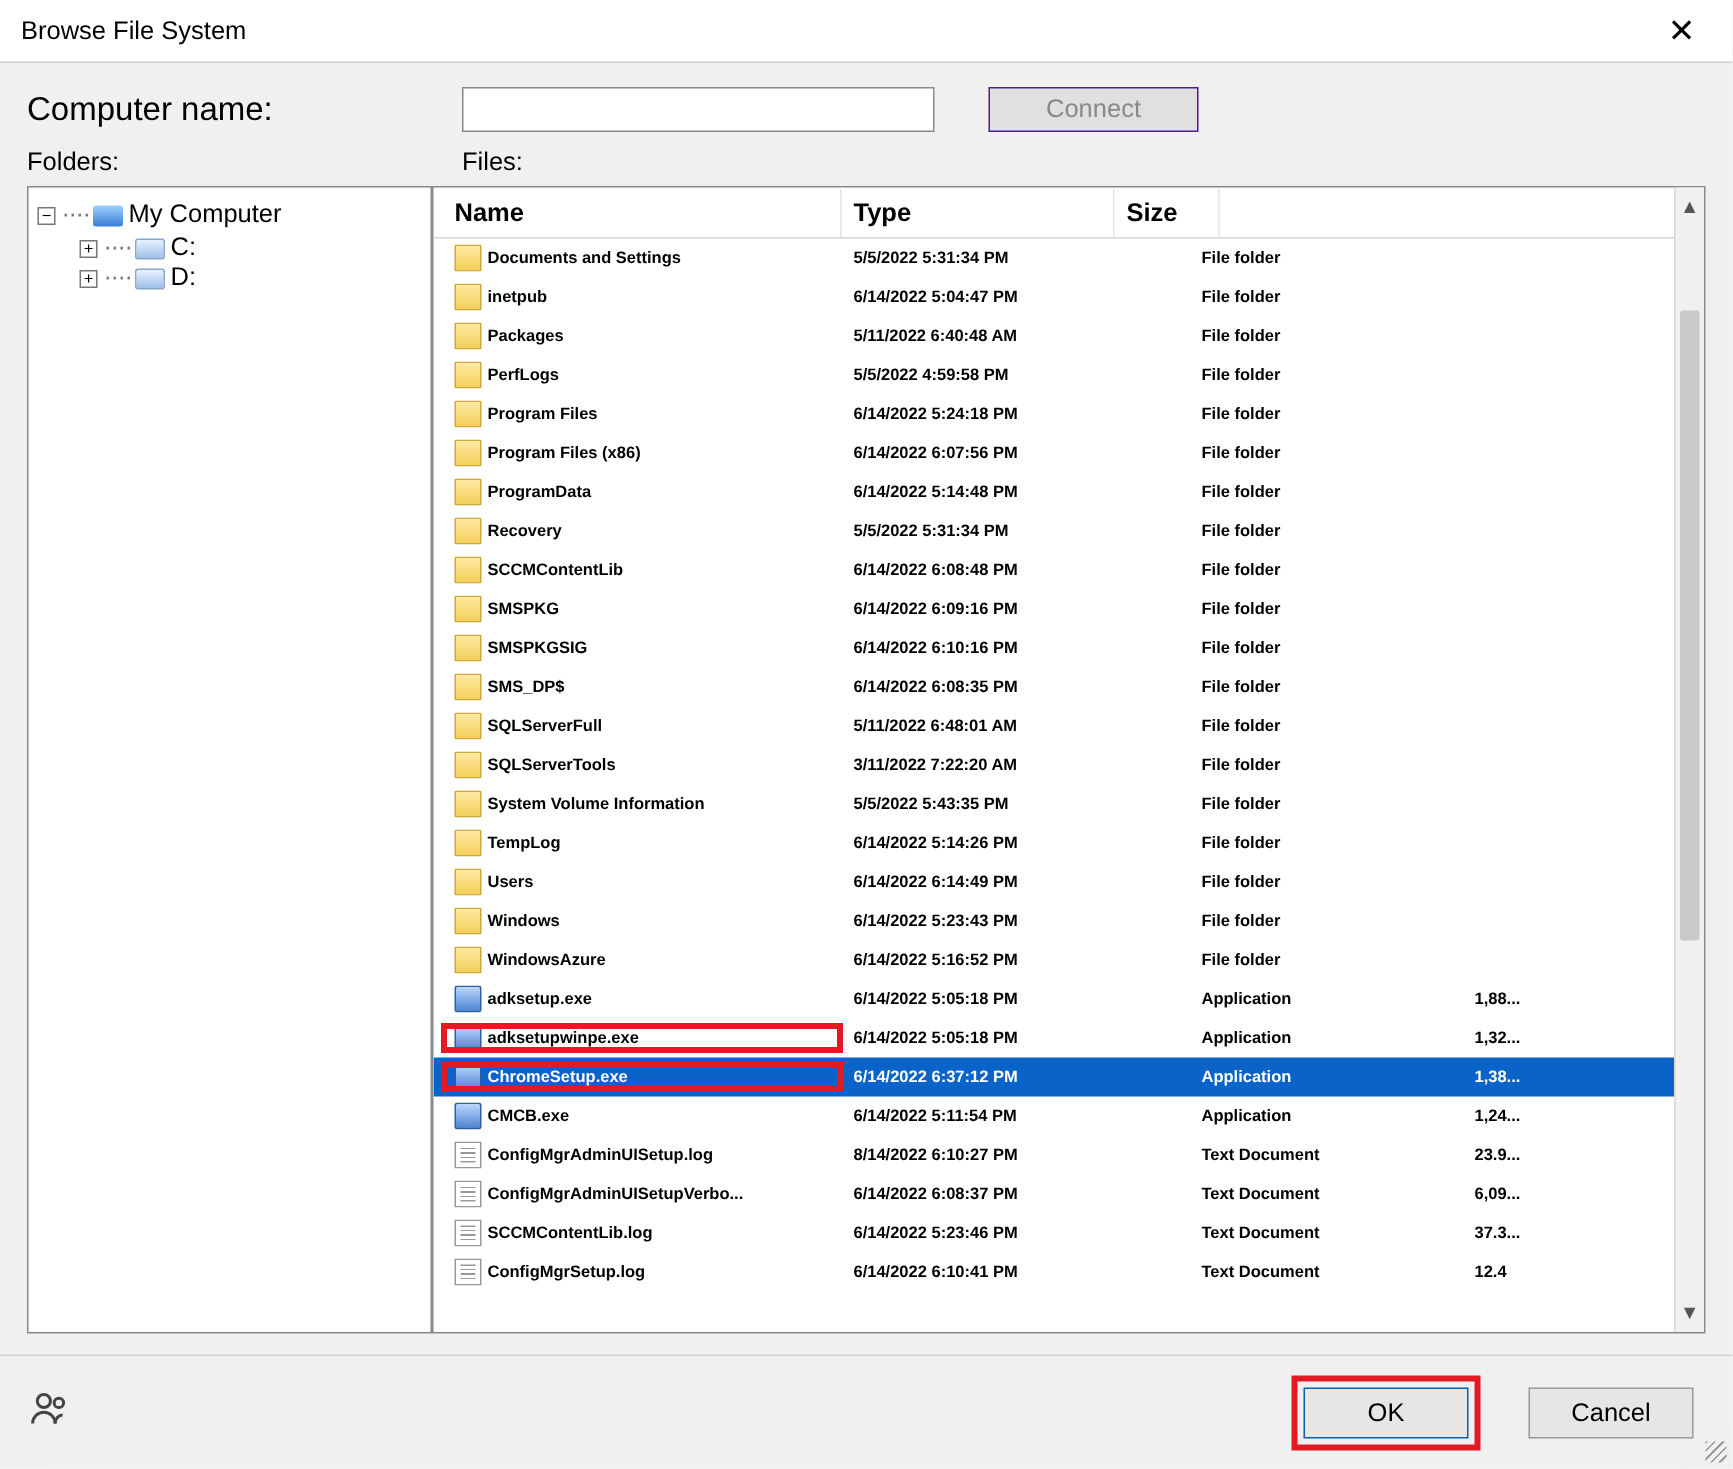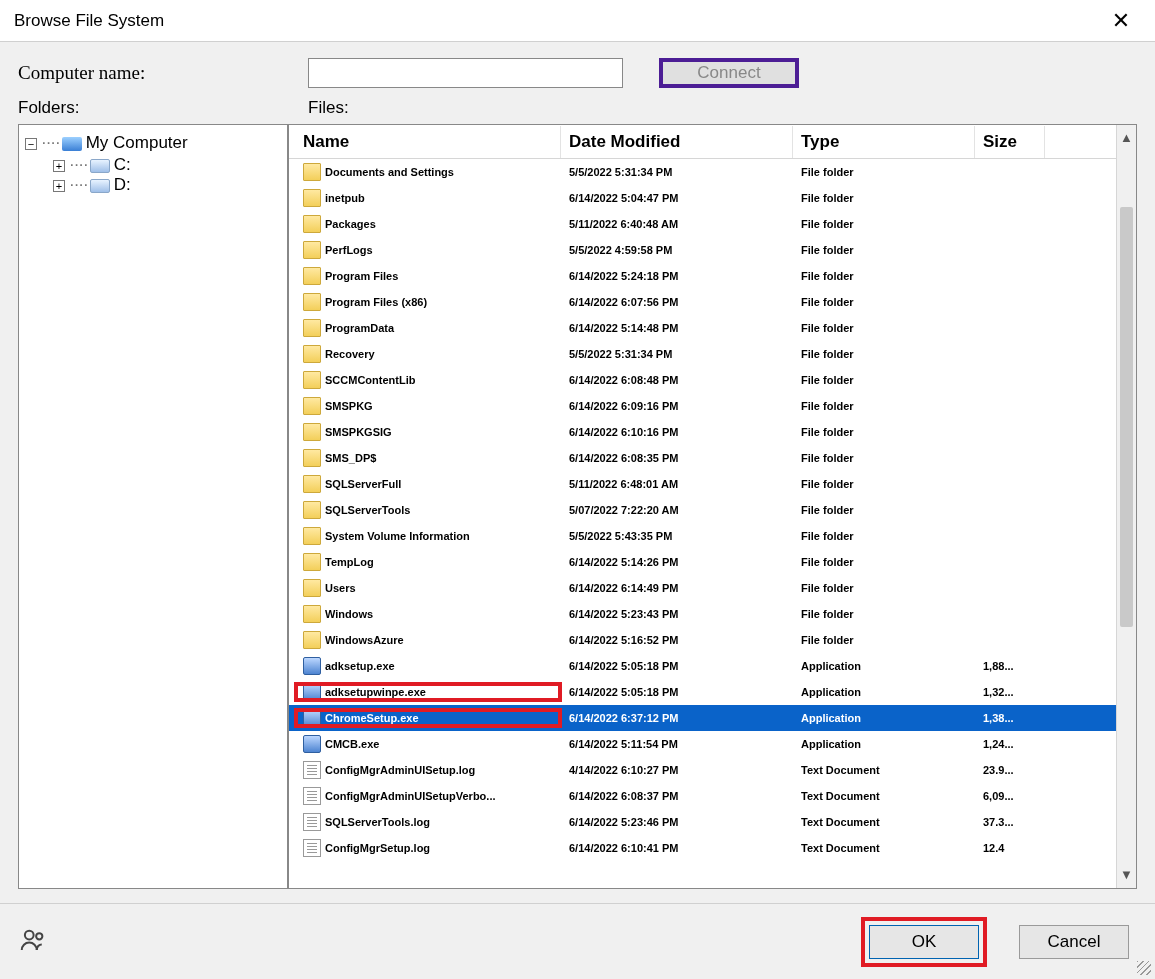--- a/index.html
+++ b/index.html
@@ -30,32 +30,32 @@
   .close-x {
     font-size: 22px; line-height: 1;
     width: 40px; text-align: center;
     cursor: pointer;
   }
   .toprow {
     display: flex; align-items: center;
     padding: 16px 18px 10px 18px;
     gap: 20px;
   }
-  .toprow label { width: 270px; font-size: 19px; font-family: Liberation Serif, serif; }
+  .toprow label { width: 270px; font-size: 22px; }
   .computer-input {
     width: 315px; height: 30px;
     background: #fff;
     border: 1px solid #888;
     font-size: 15px;
     padding: 2px 6px;
   }
   .connect-btn {
     width: 140px; height: 30px;
     background: #e0e0e0;
-    border: 4px solid #4c1d95;
+    border: 1px solid #4c1d95;
     color: #888;
     font-size: 17px;
     margin-left: 16px;
   }
   .labelsrow {
     display: flex; padding: 0 18px 6px 18px;
     font-size: 17px;
   }
   .labelsrow .lab-folders { width: 290px; }
   .labelsrow .lab-files { flex: 1; }
@@ -218,21 +218,20 @@
               <li class="tree-node"><span class="pm">+</span><span class="dots">····</span><span class="ico drive"></span><span>D:</span></li>
             </ul>
         </li>
       </ul>
     </div>
 
     <div class="files-wrap">
       <div class="files-pane">
         <div class="files-header">
           <div class="col col-name">Name</div>
-          <div class="col col-date">Date Modified</div>
           <div class="col col-type">Type</div>
           <div class="col col-size">Size</div>
         </div>
         <div class="files-list" id="files-list">
             <div class="file-row">
               <div class="cell c-name">
                 <span class="ficon folder"></span>
                 <span>Documents and Settings</span>
               </div>
               <div class="cell c-date">5/5/2022 5:31:34 PM</div>
@@ -345,21 +344,21 @@
               </div>
               <div class="cell c-date">5/11/2022 6:48:01 AM</div>
               <div class="cell c-type">File folder</div>
               <div class="cell c-size"></div>
             </div>
             <div class="file-row">
               <div class="cell c-name">
                 <span class="ficon folder"></span>
                 <span>SQLServerTools</span>
               </div>
-              <div class="cell c-date">5/07/2022 7:22:20 AM</div>
+              <div class="cell c-date">3/11/2022 7:22:20 AM</div>
               <div class="cell c-type">File folder</div>
               <div class="cell c-size"></div>
             </div>
             <div class="file-row">
               <div class="cell c-name">
                 <span class="ficon folder"></span>
                 <span>System Volume Information</span>
               </div>
               <div class="cell c-date">5/5/2022 5:43:35 PM</div>
               <div class="cell c-type">File folder</div>
@@ -435,37 +434,37 @@
               </div>
               <div class="cell c-date">6/14/2022 5:11:54 PM</div>
               <div class="cell c-type">Application</div>
               <div class="cell c-size">1,24...</div>
             </div>
             <div class="file-row">
               <div class="cell c-name">
                 <span class="ficon doc"></span>
                 <span>ConfigMgrAdminUISetup.log</span>
               </div>
-              <div class="cell c-date">4/14/2022 6:10:27 PM</div>
+              <div class="cell c-date">8/14/2022 6:10:27 PM</div>
               <div class="cell c-type">Text Document</div>
               <div class="cell c-size">23.9...</div>
             </div>
             <div class="file-row">
               <div class="cell c-name">
                 <span class="ficon doc"></span>
                 <span>ConfigMgrAdminUISetupVerbo...</span>
               </div>
               <div class="cell c-date">6/14/2022 6:08:37 PM</div>
               <div class="cell c-type">Text Document</div>
               <div class="cell c-size">6,09...</div>
             </div>
             <div class="file-row">
               <div class="cell c-name">
                 <span class="ficon doc"></span>
-                <span>SQLServerTools.log</span>
+                <span>SCCMContentLib.log</span>
               </div>
               <div class="cell c-date">6/14/2022 5:23:46 PM</div>
               <div class="cell c-type">Text Document</div>
               <div class="cell c-size">37.3...</div>
             </div>
             <div class="file-row">
               <div class="cell c-name">
                 <span class="ficon doc"></span>
                 <span>ConfigMgrSetup.log</span>
               </div>

